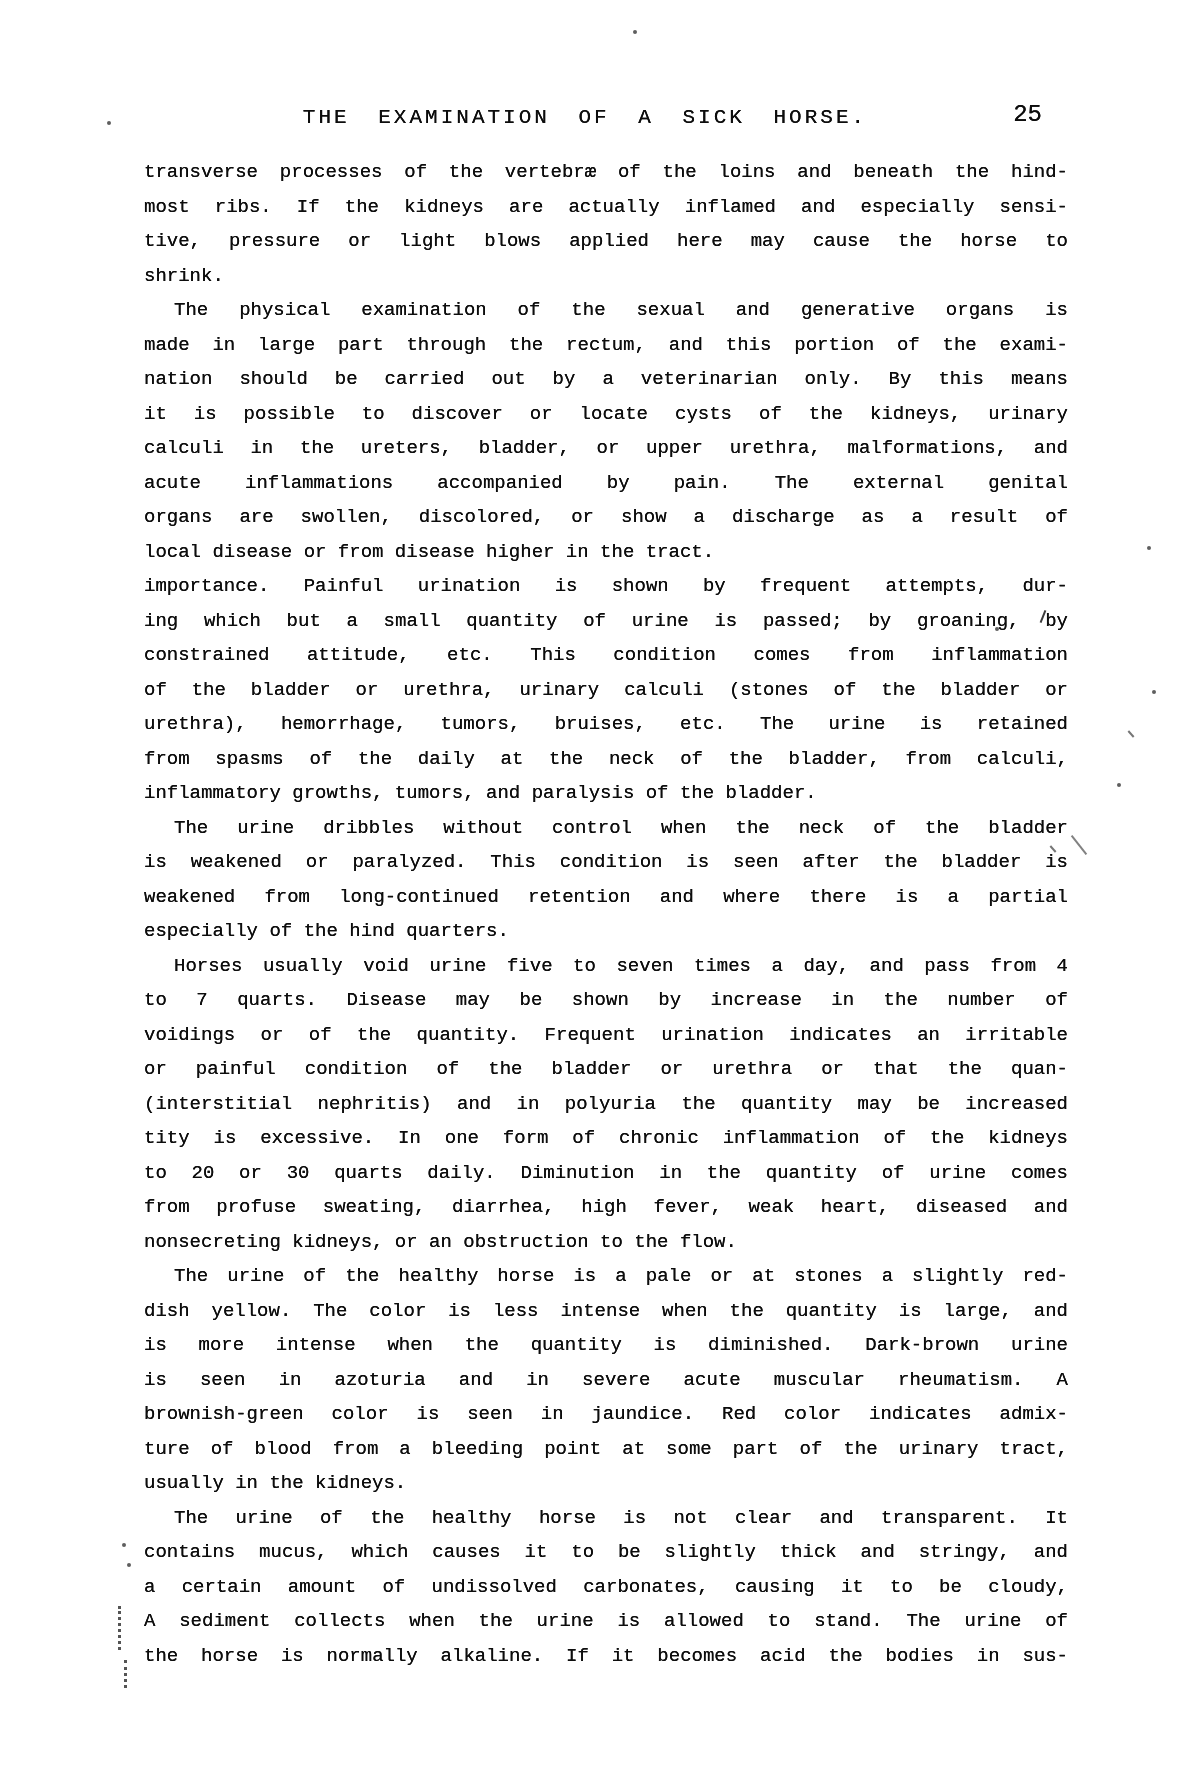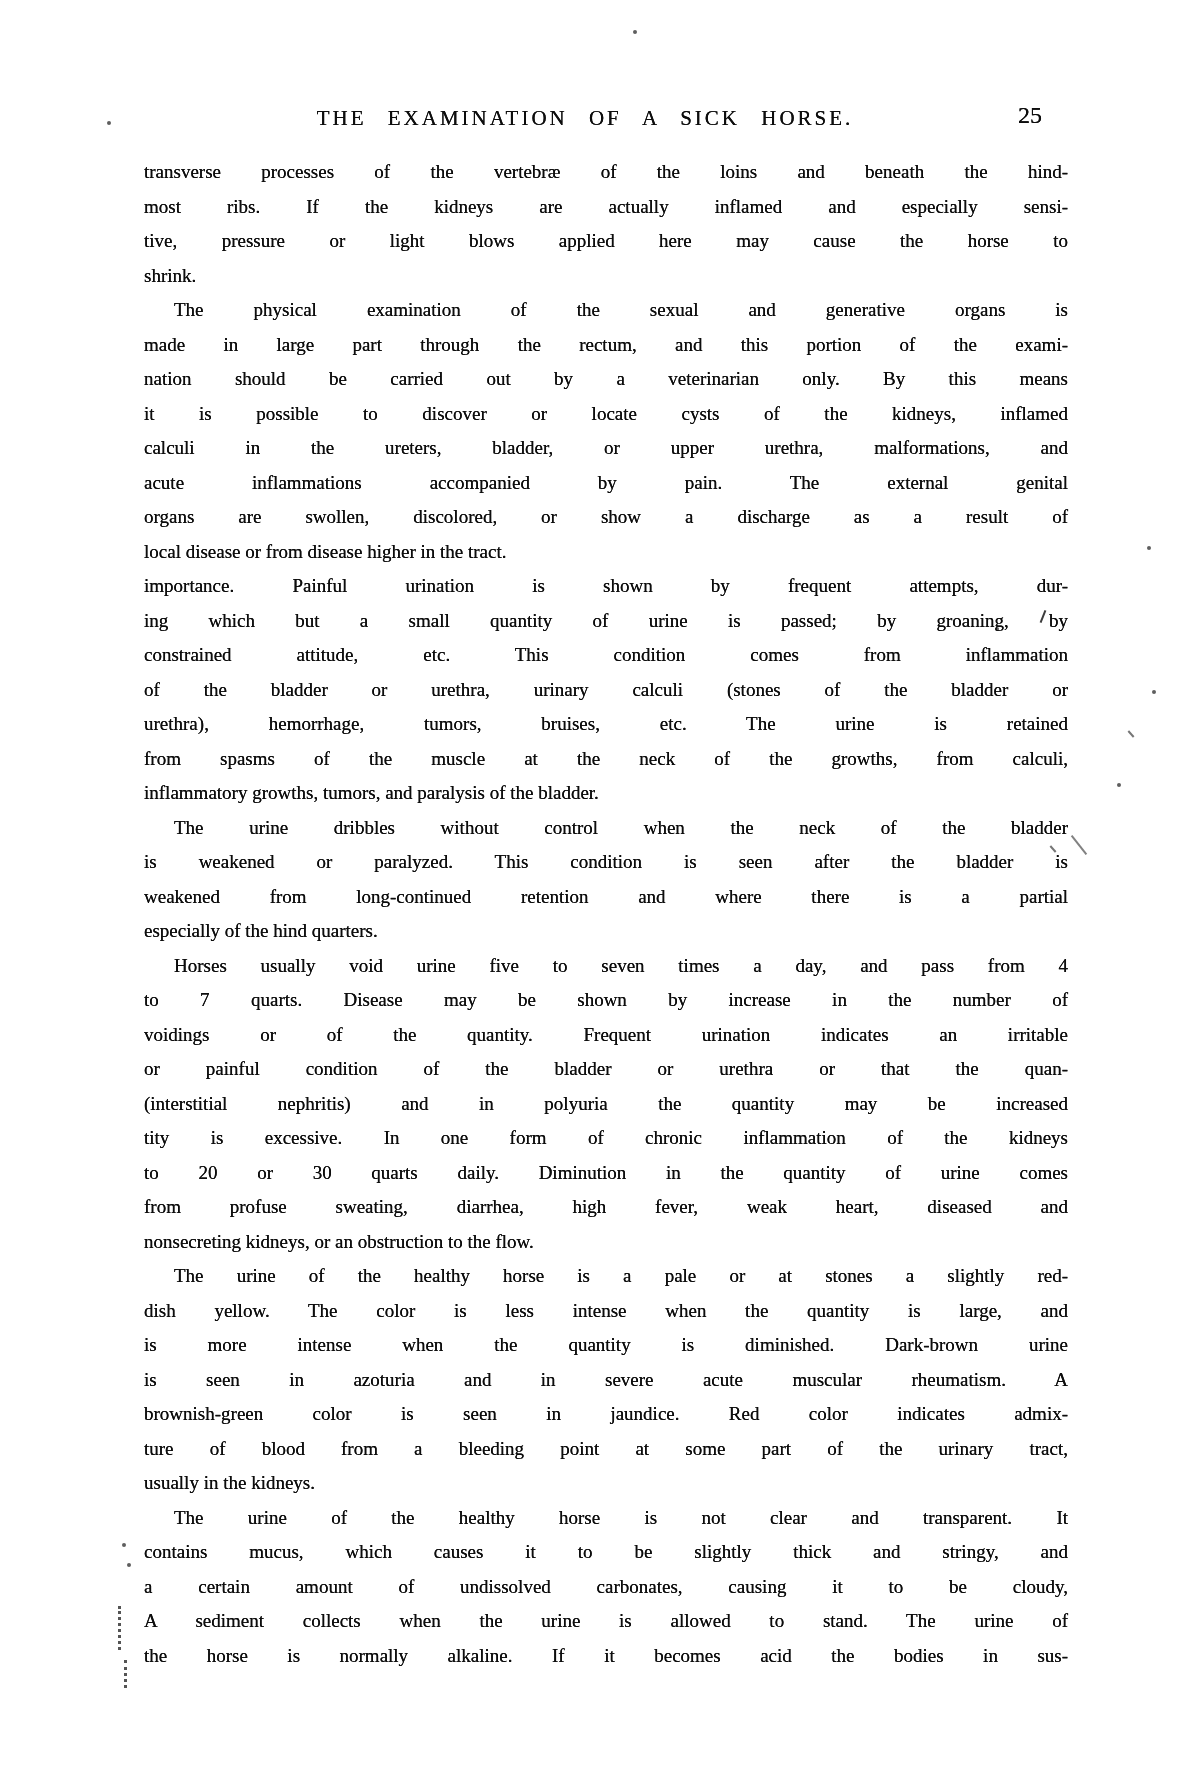--- a/index.html
+++ b/index.html
@@ -2,21 +2,21 @@
 <html><head>
 <meta charset="utf-8">
 <style>
   html, body { margin: 0; padding: 0; background: #ffffff; }
   .page {
     position: relative;
     width: 1170px;
     height: 1777px;
     background: #ffffff;
     color: #0d0d0d;
-    font-family: Liberation Serif, serif;
+    font-family: Liberation Mono, monospace;
     overflow: hidden;
   }
   .running-head {
     position: absolute;
     top: 100px; left: 0; right: 0;
     height: 40px;
   }
   .head-title {
     position: absolute;
     left: 0; right: 0;
@@ -82,33 +82,33 @@
       <div class="para">
         <div class="line">transverse processes of the vertebræ of the loins and beneath the hind-</div>
         <div class="line">most ribs.  If the kidneys are actually inflamed and especially sensi-</div>
         <div class="line">tive, pressure or light blows applied here may cause the horse to</div>
         <div class="line last">shrink.</div>
       </div>
       <div class="para">
         <div class="line indent">The physical examination of the sexual and generative organs is</div>
         <div class="line">made in large part through the rectum, and this portion of the exami-</div>
         <div class="line">nation should be carried out by a veterinarian only.  By this means</div>
-        <div class="line">it is possible to discover or locate cysts of the kidneys, inflamed</div>
+        <div class="line">it is possible to discover or locate cysts of the kidneys, urinary</div>
         <div class="line">calculi in the ureters, bladder, or upper urethra, malformations, and</div>
         <div class="line">acute inflammations accompanied by pain.  The external genital</div>
         <div class="line">organs are swollen, discolored, or show a discharge as a result of</div>
         <div class="line last">local disease or from disease higher in the tract.</div>
       </div>
       <div class="para">
         <div class="line">importance.  Painful urination is shown by frequent attempts, dur-</div>
         <div class="line">ing which but a small quantity of urine is passed; by groaning, by</div>
         <div class="line">constrained attitude, etc.  This condition comes from inflammation</div>
         <div class="line">of the bladder or urethra, urinary calculi (stones of the bladder or</div>
         <div class="line">urethra), hemorrhage, tumors, bruises, etc.  The urine is retained</div>
-        <div class="line">from spasms of the muscle at the neck of the growths, from calculi,</div>
+        <div class="line">from spasms of the daily at the neck of the bladder, from calculi,</div>
         <div class="line last">inflammatory growths, tumors, and paralysis of the bladder.</div>
       </div>
       <div class="para">
         <div class="line indent">The urine dribbles without control when the neck of the bladder</div>
         <div class="line">is weakened or paralyzed.  This condition is seen after the bladder is</div>
         <div class="line">weakened from long-continued retention and where there is a partial</div>
         <div class="line last">especially of the hind quarters.</div>
       </div>
       <div class="para">
         <div class="line indent">Horses usually void urine five to seven times a day, and pass from 4</div>

